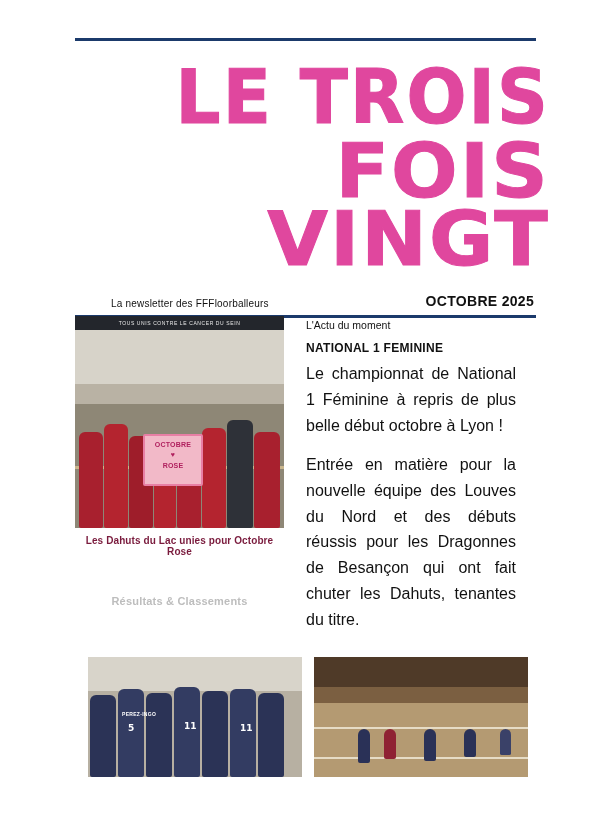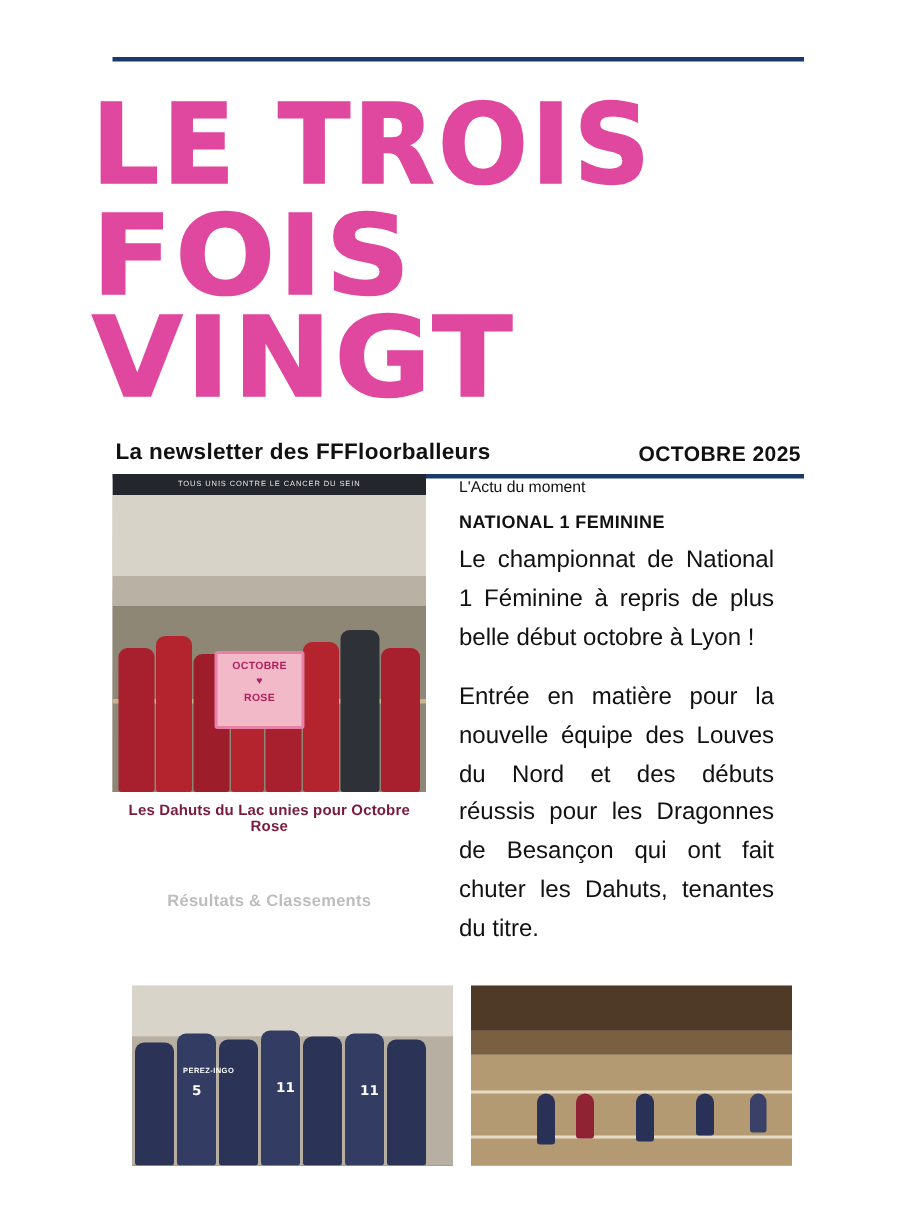--- a/index.html
+++ b/index.html
@@ -36,21 +36,21 @@
     background: #1b3a6b;
     width: 100%;
   }
   .rule-bottom {
     height: 3px;
     background: #1b3a6b;
     width: 100%;
     margin-top: 2px;
   }
   .title-block {
-    text-align: left;
+    text-align: right;
     padding: 10px 0 0 0;
   }
   .title-line1, .title-line2 {
     font-family: "DejaVu Sans", sans-serif;
     font-weight: bold;
     color: #e0479e;
     letter-spacing: 2px;
     line-height: 0.92;
     -webkit-text-stroke: 1px #e0479e;
   }
@@ -65,24 +65,25 @@
     margin-top: 6px;
     transform: scaleX(1.06);
   }
   .masthead-footer {
     display: flex;
     align-items: flex-end;
     justify-content: space-between;
     padding: 20px 2px 4px 2px;
   }
   .newsletter-tag {
-    font-size: 15px;
-    font-weight: bold;
+    font-size: 10px;
+    font-weight: normal;
     color: #111;
     letter-spacing: 0.2px;
+    margin-left: 34px;
   }
   .issue-date {
     font-size: 14px;
     font-weight: bold;
     color: #111;
     letter-spacing: 0.3px;
     text-align: center;
   }
 
   

